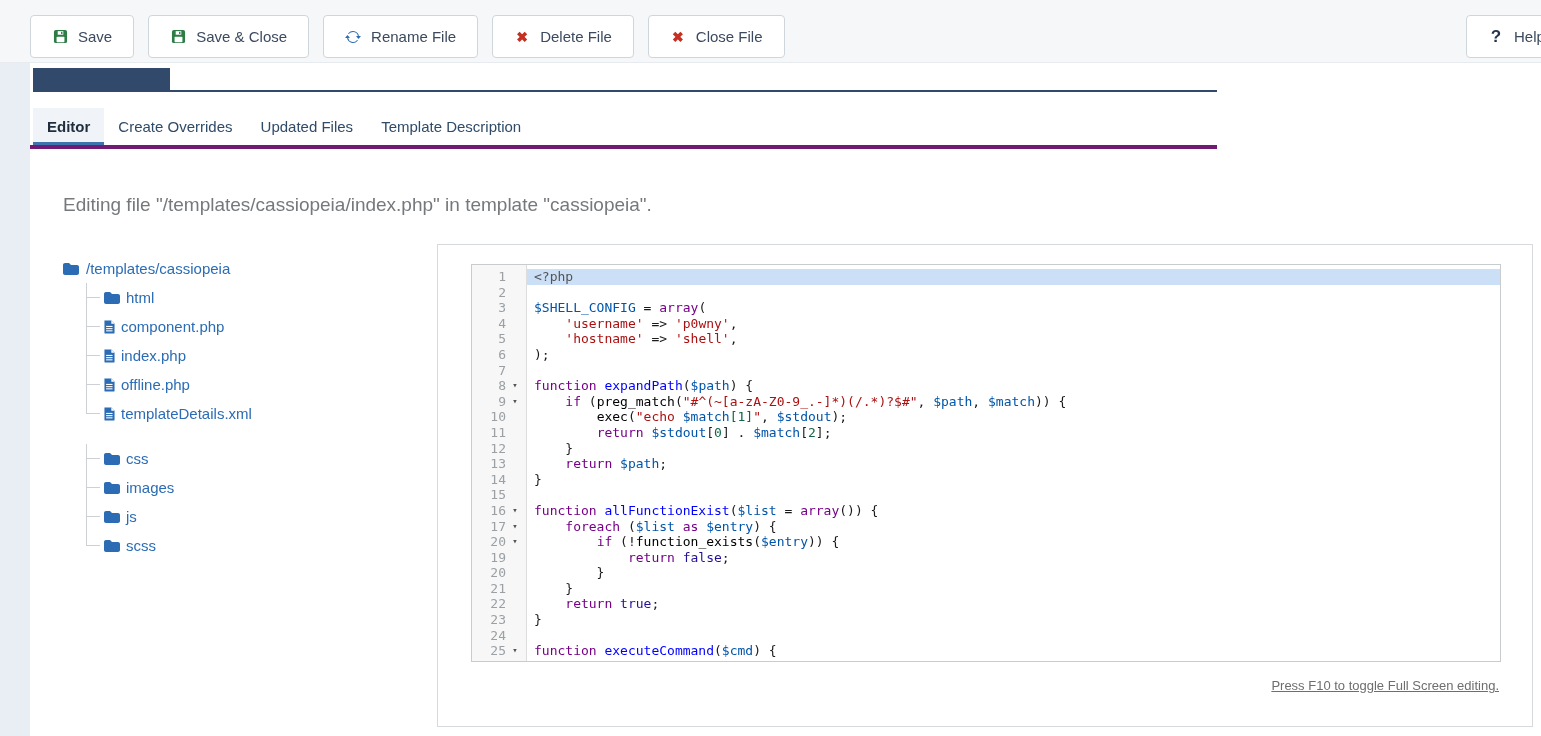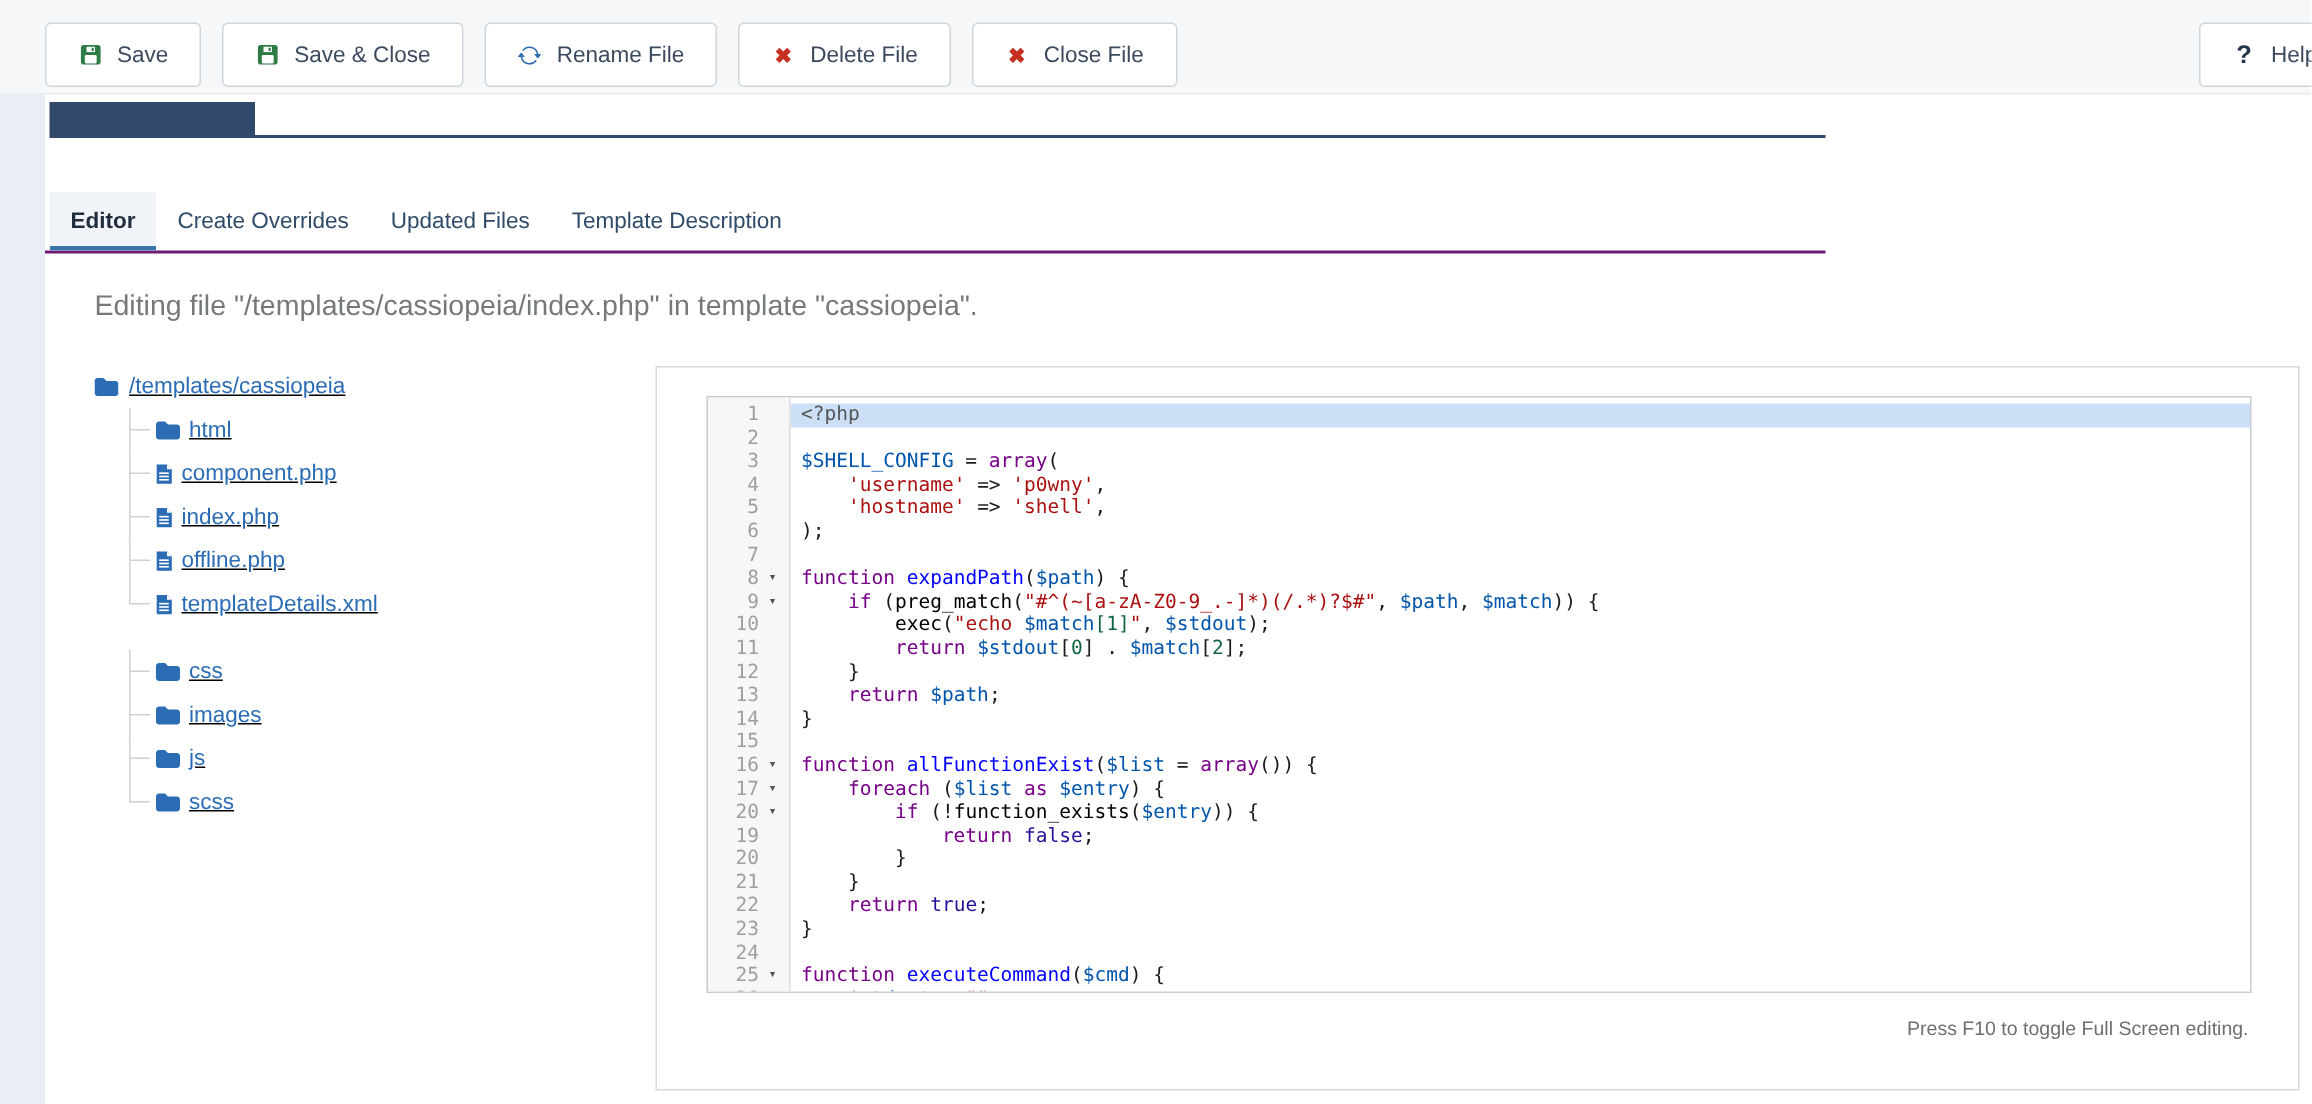--- a/index.html
+++ b/index.html
@@ -18,32 +18,32 @@
   .x-glyph { font-size:14px; font-weight:bold; line-height:1; }
   .q-glyph { font-size:17px; font-weight:bold; color:#24344d; line-height:1; }
   .help-btn { position:absolute; left:1466px; top:15px; }
 
   
   .navy-chip { position:absolute; left:33px; top:68px; width:137px; height:22px; background:#31496b; }
   .navy-line { position:absolute; left:33px; top:90px; right:0; height:2px; background:#31496b; }
   .left-strip { position:absolute; left:0; top:63px; width:30px; height:673px; background:#e9eef5; }
 
   
-  .tabs { position:absolute; left:30px; top:128px; right:0; height:41px; border-bottom:2px solid #701a75; }
+  .tabs { position:absolute; left:30px; top:108px; right:0; height:41px; border-bottom:4px solid #701a75; }
   .tabs ul { list-style:none; display:flex; margin-left:3px; height:100%; }
   .tab { display:flex; align-items:center; padding:0 14px; font-size:15px; color:#2f4b68;
          cursor:pointer; height:100%; }
   .tab.active { background:#f0f4f8; color:#1f2d3d; font-weight:bold;
                 box-shadow:inset 0 -3px 0 #3e74ae; }
 
   
   .note { position:absolute; left:63px; top:194px; font-size:19px; color:#76797c; }
 
   
-  .tree { position:absolute; left:63px; top:243px; width:370px; font-size:15px;text-decoration:underline; }
+  .tree { position:absolute; left:63px; top:254px; width:370px; font-size:15px; }
   .tree a { color:#2b6cb5; text-decoration:none; cursor:pointer; }
   .tree-group { margin-bottom:16px; }
   .tree-root { display:flex; align-items:center; gap:7px; height:29px; }
   .tree-children { list-style:none; margin-left:10px;padding-left:13px; }
   .tree-children li { position:relative; padding-left:18px; height:29px; display:flex; align-items:center; gap:6px; }
   .tree-children li::before { content:''; position:absolute; left:0; top:14px; width:14px; border-top:1px solid #cdd1d6; }
   .tree-children li::after  { content:''; position:absolute; left:0; top:0; bottom:0; border-left:1px solid #cdd1d6; }
   .tree-children li:last-child::after { height:14px; bottom:auto; }
   .tree .ic { display:inline-flex; align-items:center; }
 
@@ -55,21 +55,21 @@
         font-family:"DejaVu Sans Mono", monospace; font-size:13px; line-height:15.6px; }
   .cm-gutter { width:55px; background:#f7f7f7; border-right:1px solid #ddd; padding-top:4px; flex:none; }
   .cm-gn { display:flex; height:15.6px; }
   .cm-gn .num { display:inline-block; width:34px; text-align:right; color:#9aa0a4; }
   .cm-gn .fold { display:inline-block; width:18px; text-align:center; color:#555; font-size:9px; line-height:15.6px; cursor:pointer; }
   .cm-code { flex:1; padding-top:4px; overflow:hidden; cursor:text; }
   .cm-line { height:15.6px; white-space:pre; padding-left:7px; }
   .cm-line.hl { background:#cbdff6; }
   .tk-meta{color:#555} .tk-k{color:#708} .tk-d{color:#00f} .tk-v{color:#05a}
   .tk-s{color:#a11} .tk-n{color:#164} .tk-a{color:#219} .tk-p{color:#1a1a1a} .tk-fn{color:#000}
-  .cm-hint { position:absolute; right:33px; top:433px; font-size:13px; color:#6e6e6e; }
+  .cm-hint { position:absolute; right:33px; top:433px; font-size:13px; color:#6e6e6e;text-decoration:underline; }
 </style>
 </head>
 <body>
 
 <div class="screen">
 
   <header class="toolbar">
     <div class="toolbar-buttons" id="toolbar-buttons">
         <button class="btn">
           <span class="ic">

